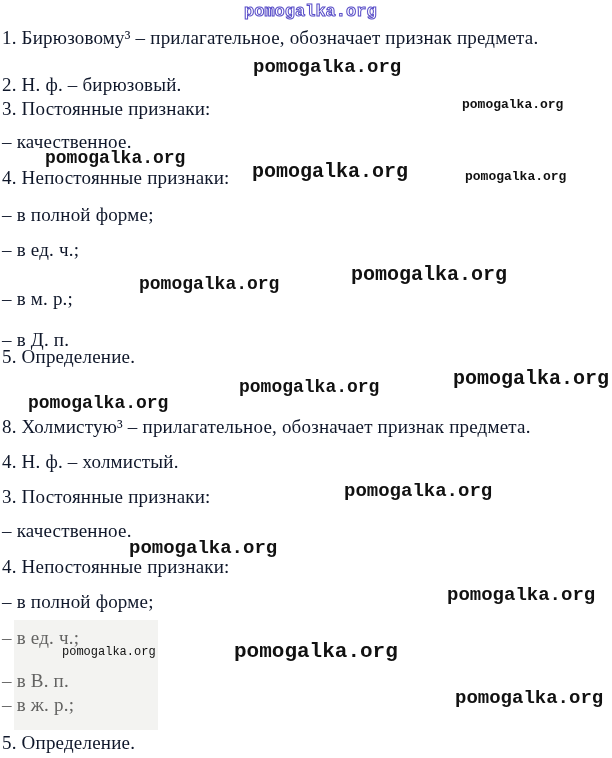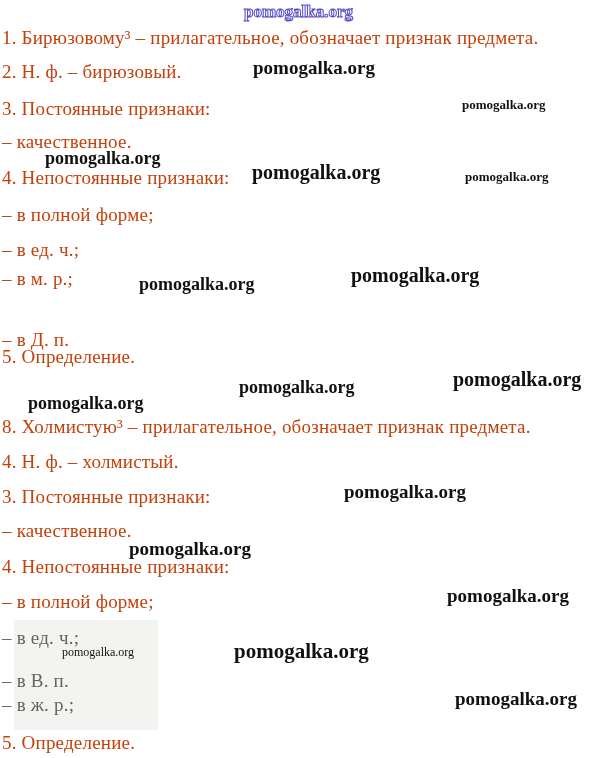--- a/index.html
+++ b/index.html
@@ -13,39 +13,39 @@
     height: 758px;
     background: #ffffff;
     overflow: hidden;
     font-family: "Liberation Serif", "DejaVu Serif", serif;
   }
   .line {
     position: absolute;
     left: 2px;
     font-size: 19px;
     line-height: 21px;
-    color: #c2410c;
+    color: #0f172a;
     white-space: nowrap;
     letter-spacing: 0.2px;
   }
   .line.faded {
     color: #4a4a4a;
     opacity: 0.85;
   }
   .scan-box {
     position: absolute;
     left: 14px;
     top: 620px;
     width: 144px;
     height: 110px;
     background: #f3f3f1;
   }
   .wm {
     position: absolute;
-    font-family: Liberation Serif, serif;
+    font-family: Liberation Mono, monospace;
     color: #111111;
     white-space: nowrap;
     line-height: 1;
   }
   .wm.outlined {
     color: #ffffff;
     -webkit-text-stroke: 1px #5a4fc8;
     text-shadow: 0 0 1px #7a70d8;
     font-weight: bold;
   }
@@ -55,27 +55,27 @@
 </style>
 </head>
 <body>
 
 <div class="page">
 
   <div class="scan-box"></div>
 
   <div>
     <div class="line" style="top:27px">1. Бирюзовому³ – прилагательное, обозначает признак предмета.</div>
-    <div class="line" style="top:61px">2. Н. ф. – бирюзовый.</div>
+    <div class="line" style="top:74px">2. Н. ф. – бирюзовый.</div>
     <div class="line" style="top:98px">3. Постоянные признаки:</div>
     <div class="line" style="top:131px">– качественное.</div>
     <div class="line" style="top:167px">4. Непостоянные признаки:</div>
     <div class="line" style="top:204px">– в полной форме;</div>
     <div class="line" style="top:239px">– в ед. ч.;</div>
-    <div class="line" style="top:268px">– в м. р.;</div>
+    <div class="line" style="top:288px">– в м. р.;</div>
     <div class="line" style="top:329px">– в Д. п.</div>
     <div class="line" style="top:346px">5. Определение.</div>
   </div>
 
   <div>
     <div class="line" style="top:416px">8. Холмистую³ – прилагательное, обозначает признак предмета.</div>
     <div class="line" style="top:451px">4. Н. ф. – холмистый.</div>
     <div class="line" style="top:486px">3. Постоянные признаки:</div>
     <div class="line" style="top:520px">– качественное.</div>
     <div class="line" style="top:556px">4. Непостоянные признаки:</div>

